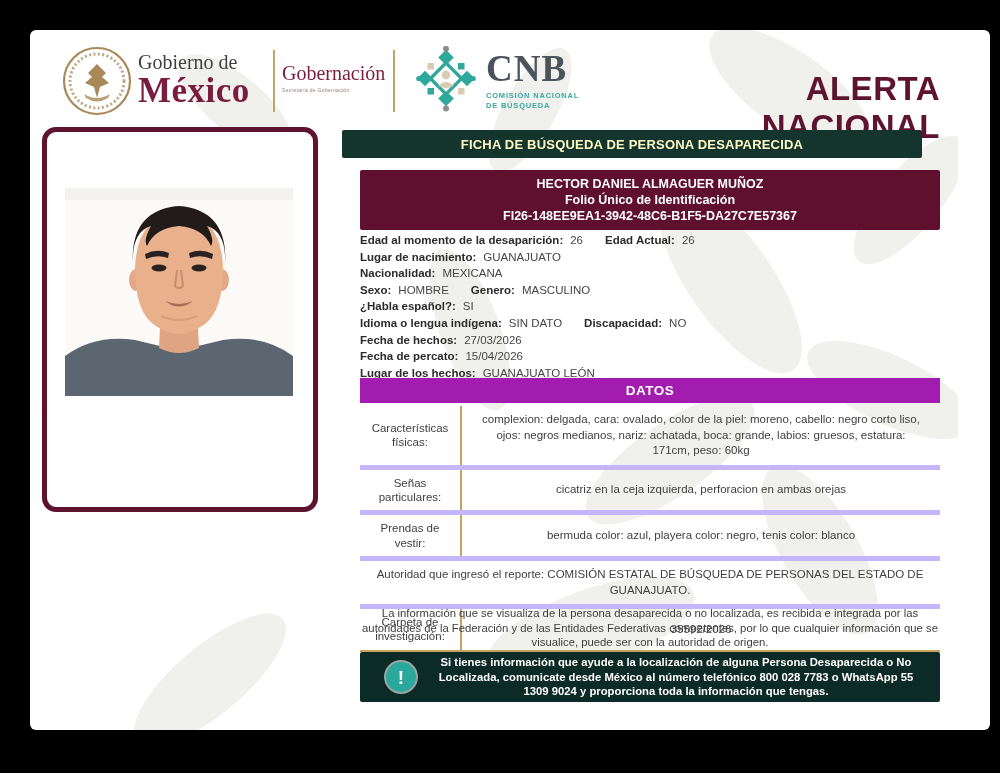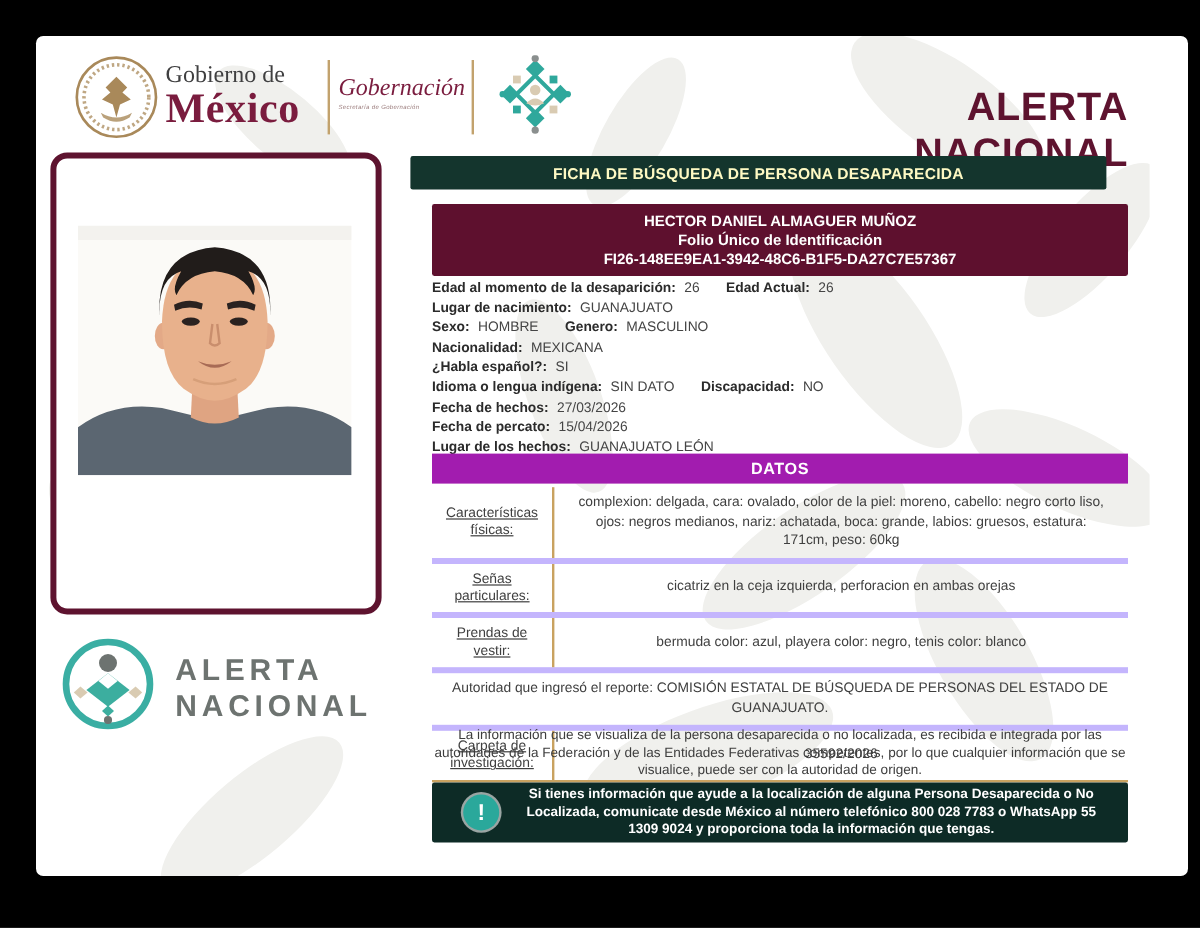--- a/index.html
+++ b/index.html
@@ -10,21 +10,21 @@
   .layer{position:absolute;inset:0;z-index:1;}
 
   
   .hdr{position:absolute;left:0;top:14px;width:100%;height:86px;}
   .eagle{position:absolute;left:32px;top:2px;width:70px;height:70px;}
   .gob-wordmark{position:absolute;left:108px;top:8px;line-height:1;}
   .gob-line1{font-family:"Liberation Serif",serif;font-size:20px;color:#3f3f40;}
   .gob-line2{font-family:"Liberation Serif",serif;font-size:35px;font-weight:bold;color:#7a1c3e;margin-top:1px;letter-spacing:.5px;}
   .vdiv{position:absolute;top:6px;width:2px;height:62px;background:#c2a26d;}
   .vdiv1{left:243px;} .vdiv2{left:363px;}
-  .segob{position:absolute;left:252px;top:18px;width:104px;text-align:left;font-style:italic;}
+  .segob{position:absolute;left:252px;top:18px;width:104px;text-align:left;}
   .segob-word{font-family:"Liberation Serif",serif;font-size:20px;color:#7a1c3e;}
   .segob-sub{font-size:5px;color:#9a7b7b;margin-top:2px;letter-spacing:.3px;}
   .cnb-mark{position:absolute;left:386px;top:2px;width:60px;height:68px;}
   .cnb-text{position:absolute;left:456px;top:6px;line-height:1;}
   .cnb-word{font-family:"Liberation Serif",serif;font-size:37px;font-weight:bold;color:#4b545c;letter-spacing:1px;}
   .cnb-sub{font-size:7.5px;font-weight:bold;color:#3aa79d;letter-spacing:.8px;margin-top:4px;line-height:1.35;}
   .alerta-title{position:absolute;left:590px;top:26px;width:320px;text-align:right;font-size:33px;font-weight:800;color:#5e132f;letter-spacing:.5px;}
 
   
   .photo-frame{position:absolute;left:12px;top:97px;width:266px;height:375px;border:5px solid #5e132f;border-radius:14px;background:#fff;}
@@ -41,21 +41,21 @@
   .flabel{font-weight:bold;color:#2b2b2b;margin-right:7px;white-space:nowrap;}
   .fvalue{color:#454545;margin-right:4px;white-space:nowrap;}
   .gap2{margin-left:18px;}
 
   .datos-bar{position:absolute;left:330px;top:348px;width:580px;height:25px;background:#a21caf;color:#fff;
     display:flex;align-items:center;justify-content:center;font-size:13.5px;font-weight:bold;letter-spacing:.5px;}
   .dtable{position:absolute;left:330px;top:376px;width:580px;border-bottom:2px solid #c9a260;}
   .drow{display:flex;align-items:stretch;}
   .drow + .drow{border-top:5px solid #c4b5fd;}
   .dlabel{width:92px;flex:0 0 92px;border-right:2px solid #c9a260;display:flex;align-items:center;justify-content:center;
-    text-align:center;font-size:11.5px;color:#3f3f3f;padding:6px 4px;line-height:1.25;text-decoration:underline;}
+    text-align:center;font-size:11.5px;color:#3f3f3f;padding:6px 4px;line-height:1.25;}
   .dvalue{flex:1;display:flex;align-items:center;justify-content:center;text-align:center;
     font-size:11.5px;color:#3f3f3f;padding:6px 14px;line-height:1.35;}
 
   .disclaimer{position:absolute;left:330px;top:576px;width:580px;text-align:center;font-size:11.3px;color:#3d3d3d;line-height:1.3;}
   .banner{position:absolute;left:330px;top:622px;width:580px;height:50px;background:#0d2b26;border-radius:2px;
     display:flex;align-items:center;}
   .bang{flex:0 0 30px;width:30px;height:30px;margin:0 14px 0 26px;border-radius:50%;background:#2aa89b;
     box-shadow:0 0 0 2px rgba(230,230,230,.65);display:flex;align-items:center;justify-content:center;
     color:#fff;font-weight:bold;font-size:19px;line-height:1;}
   .banner-text{flex:1;color:#fff;font-size:11.3px;font-weight:bold;text-align:center;line-height:1.3;padding-right:18px;}
@@ -121,20 +121,27 @@
             <rect x="11.5" y="17" width="6.5" height="6.5" fill="#d9cbb2"></rect>
             <rect x="42" y="42" width="6.5" height="6.5" fill="#d9cbb2"></rect>
             <circle cx="2.8" cy="32.5" r="2.6"></circle>
             <circle cx="57.2" cy="32.5" r="2.6"></circle>
           </g>
           <rect x="19" y="21.5" width="22" height="22" transform="rotate(45 30 32.5)" fill="#fff" stroke="#2fa89c" stroke-width="3.4"></rect>
           <circle cx="30" cy="29" r="4.4" fill="#d9cbb2"></circle>
           <path d="M22.5 40 Q30 32 37.5 40 Q30 44 22.5 40 Z" fill="#d9cbb2"></path>
         </svg>
 
+        <div class="cnb-text">
+          <div class="cnb-word">CNB</div>
+          <div class="cnb-sub">
+            <div>COMISIÓN NACIONAL</div>
+            <div>DE BÚSQUEDA</div>
+          </div>
+        </div>
 
         <div class="alerta-title">ALERTA NACIONAL</div>
       </div>
 
       <div class="photo-frame">
         <svg class="portrait" viewBox="0 0 228 208">
           <rect x="0" y="0" width="228" height="208" fill="#fbfaf7"></rect>
           <rect x="0" y="0" width="228" height="12" fill="#f3f2ee"></rect>
           <path d="M0 208 L0 168 Q30 146 70 152 L95 158 Q114 162 133 158 L158 152 Q198 146 228 168 L228 208 Z" fill="#5b6671"></path>
           <path d="M96 120 L132 120 L134 160 Q114 170 94 160 Z" fill="#dfa482"></path>
@@ -146,36 +153,20 @@
           <path d="M80 66 Q92 60 104 65 L103 70 Q92 66 81 71 Z" fill="#2a2220"></path>
           <path d="M148 66 Q136 60 124 65 L125 70 Q136 66 147 71 Z" fill="#2a2220"></path>
           <ellipse cx="94" cy="80" rx="7.5" ry="3.4" fill="#2a2220"></ellipse>
           <ellipse cx="134" cy="80" rx="7.5" ry="3.4" fill="#2a2220"></ellipse>
           <path d="M112 82 L110 98 Q114 102 118 98 L116 82" fill="none" stroke="#c98e6d" stroke-width="2"></path>
           <path d="M100 113 Q114 119 128 113 Q114 124 100 113 Z" fill="#a86b55"></path>
           <path d="M96 128 Q114 136 132 128" fill="none" stroke="#cf9771" stroke-width="2" opacity=".7"></path>
         </svg>
       </div>
 
-      <div class="alerta-logo">
-        <svg class="alerta-ring" viewBox="0 0 80 80">
-          <circle cx="40" cy="40" r="35" fill="none" stroke="#3aaea3" stroke-width="5.5"></circle>
-          <circle cx="40" cy="22.5" r="7.5" fill="#6d7370"></circle>
-          <path d="M40 31 L58 45 L40 59 L22 45 Z" fill="#3cae9f"></path>
-          <path d="M40 31 L48 37.5 L40 44 L32 37.5 Z" fill="#fff"></path>
-          <path d="M17 42 L23 47 L17 52 L11.5 47 Z" fill="#d9cbb2"></path>
-          <path d="M63 42 L68.5 47 L63 52 L57 47 Z" fill="#d9cbb2"></path>
-          <path d="M40 58 L45 62.5 L40 67 L35 62.5 Z" fill="#3cae9f"></path>
-          <circle cx="40" cy="70" r="3.4" fill="#6d7370"></circle>
-        </svg>
-        <div class="alerta-logo-text">
-          <div>ALERTA</div>
-          <div>NACIONAL</div>
-        </div>
-      </div>
 
       <div class="bar-green">FICHA DE BÚSQUEDA DE PERSONA DESAPARECIDA</div>
 
       <div class="bar-maroon">
         <div>HECTOR DANIEL ALMAGUER MUÑOZ</div>
         <div>Folio Único de Identificación</div>
         <div>FI26-148EE9EA1-3942-48C6-B1F5-DA27C7E57367</div>
       </div>
 
       <div class="fields">
@@ -183,30 +174,30 @@
           <span class="flabel">Edad al momento de la desaparición:</span>
           <span class="fvalue">26</span>
           <span class="flabel gap2">Edad Actual:</span>
           <span class="fvalue">26</span>
         </div>
         <div class="fline">
           <span class="flabel">Lugar de nacimiento:</span>
           <span class="fvalue">GUANAJUATO</span>
         </div>
         <div class="fline">
+          <span class="flabel">Nacionalidad:</span>
+          <span class="fvalue">MEXICANA</span>
+        </div>
+        <div class="fline">
           <span class="flabel">Sexo:</span>
           <span class="fvalue">HOMBRE</span>
           <span class="flabel gap2">Genero:</span>
           <span class="fvalue">MASCULINO</span>
         </div>
         <div class="fline">
-          <span class="flabel">Nacionalidad:</span>
-          <span class="fvalue">MEXICANA</span>
-        </div>
-        <div class="fline">
           <span class="flabel">¿Habla español?:</span>
           <span class="fvalue">SI</span>
         </div>
         <div class="fline">
           <span class="flabel">Idioma o lengua indígena:</span>
           <span class="fvalue">SIN DATO</span>
           <span class="flabel gap2">Discapacidad:</span>
           <span class="fvalue">NO</span>
         </div>
         <div class="fline">

